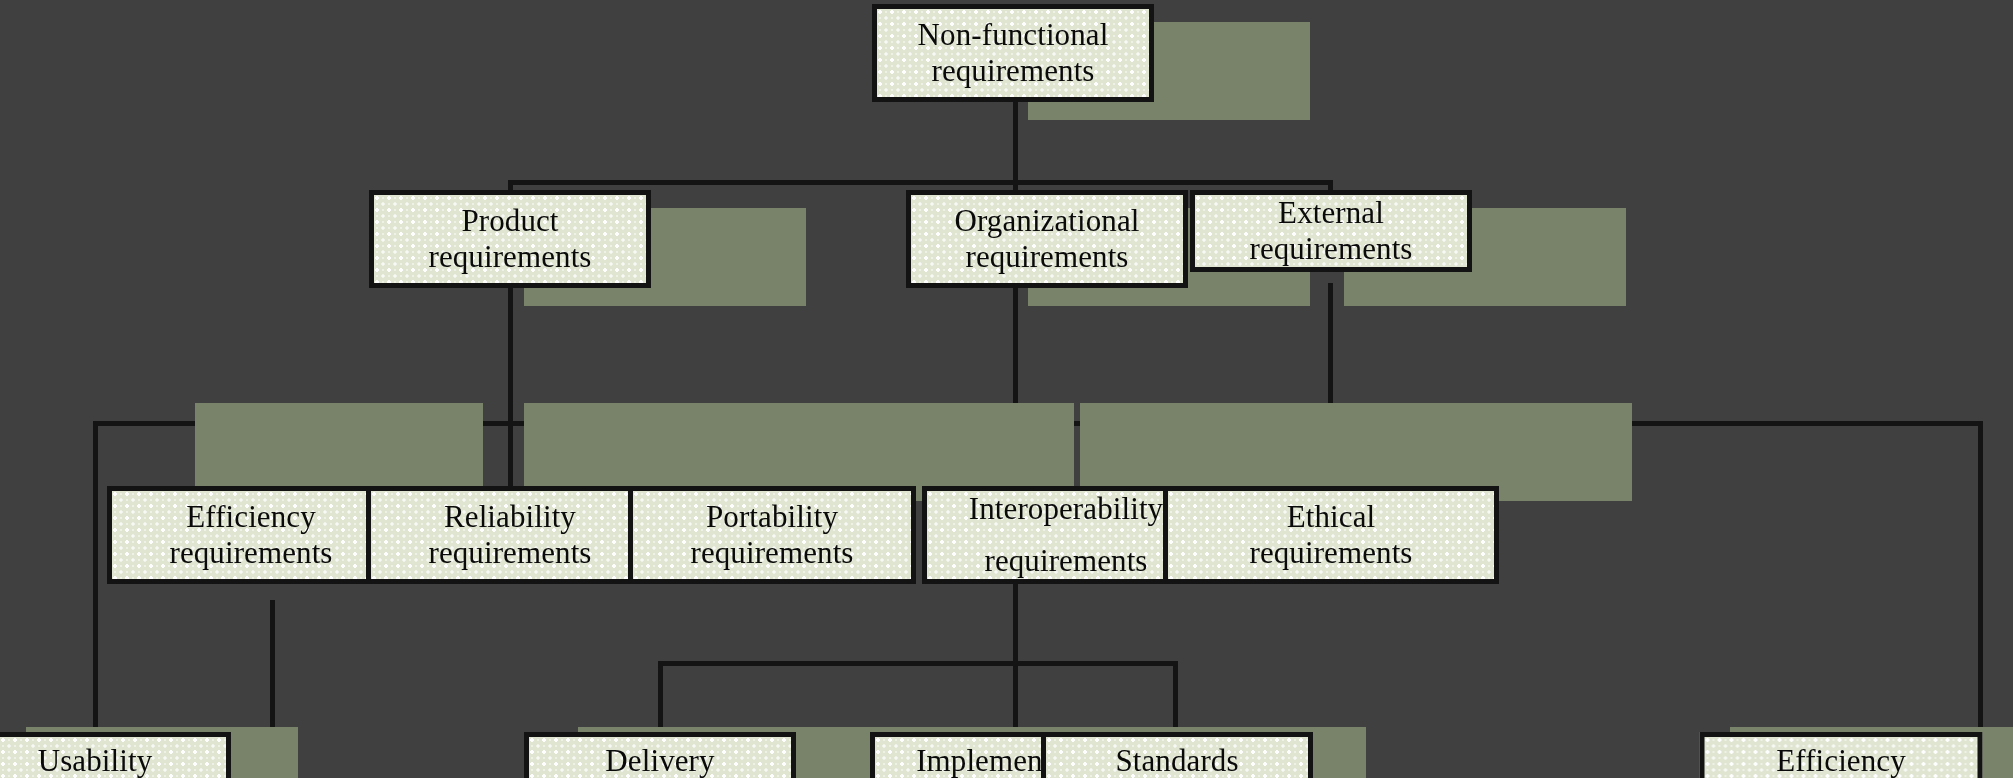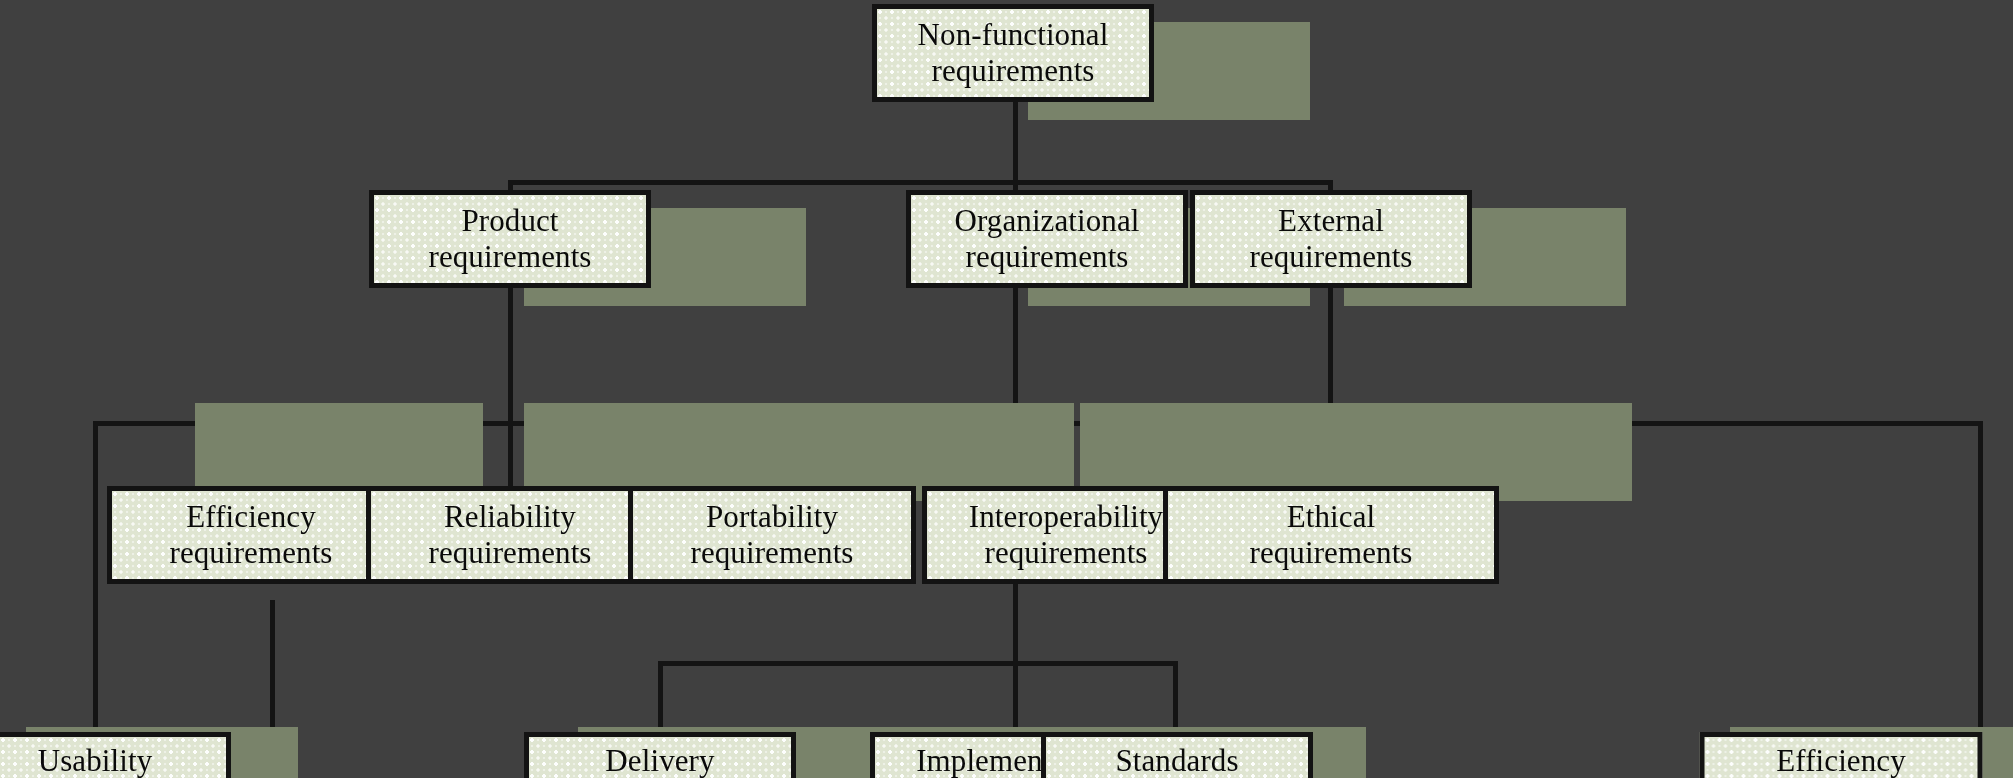--- a/index.html
+++ b/index.html
@@ -113,41 +113,41 @@
   <div class="node" style="left:510px;top:190px;width:282px;height:98px;transform:translateX(-50%);">
     <span class="ln1">Product</span>
     <span class="ln2">requirements</span>
   </div>
 
   <div class="node" style="left:1015px;top:190px;width:282px;height:98px;transform:translateX(-50%);margin-left:32px;">
     <span class="ln1">Organizational</span>
     <span class="ln2">requirements</span>
   </div>
 
-  <div class="node" style="left:1331px;top:190px;width:282px;height:98px;transform:translateX(-50%);">
+  <div class="node" style="left:1331px;top:190px;width:282px;height:82px;transform:translateX(-50%);">
     <span class="ln1">External</span>
     <span class="ln2">requirements</span>
   </div>
 
   <div class="node" style="left:251px;top:486px;width:288px;height:98px;transform:translateX(-50%);">
     <span class="ln1">Efficiency</span>
     <span class="ln2">requirements</span>
   </div>
 
   <div class="node" style="left:510px;top:486px;width:288px;height:98px;transform:translateX(-50%);">
     <span class="ln1">Reliability</span>
     <span class="ln2">requirements</span>
   </div>
 
   <div class="node" style="left:772px;top:486px;width:288px;height:98px;transform:translateX(-50%);align-items:center;">
     <span class="ln1">Portability</span>
     <span class="ln2">requirements</span>
   </div>
 
-  <div class="node" style="left:1066px;top:486px;width:288px;height:98px;transform:translateX(-50%);">
+  <div class="node" style="left:1066px;top:486px;width:288px;height:98px;transform:translateX(-50%);justify-content:space-between;">
     <span class="ln1">Interoperability</span>
     <span class="ln2">requirements</span>
   </div>
 
   <div class="node" style="left:1331px;top:486px;width:336px;height:98px;transform:translateX(-50%);">
     <span class="ln1">Ethical</span>
     <span class="ln2">requirements</span>
   </div>
 
   <div class="node" style="left:95px;top:732px;width:272px;height:98px;transform:translateX(-50%);justify-content:flex-start;padding-top:6px;">

